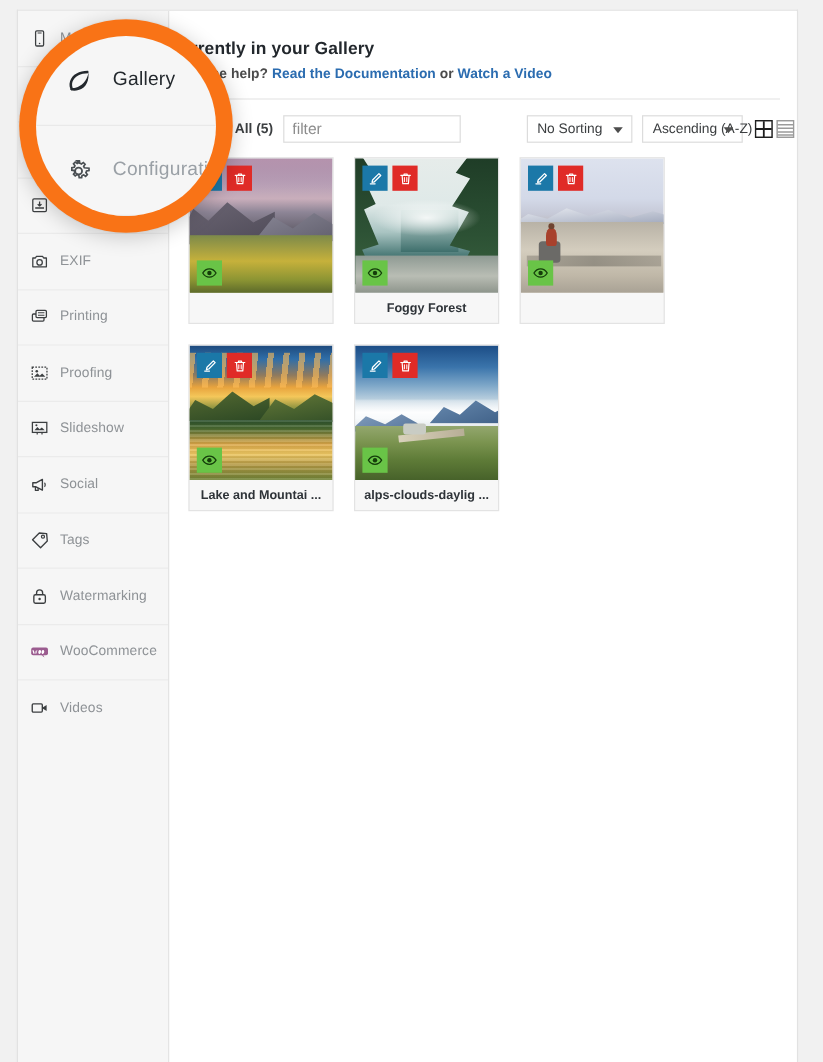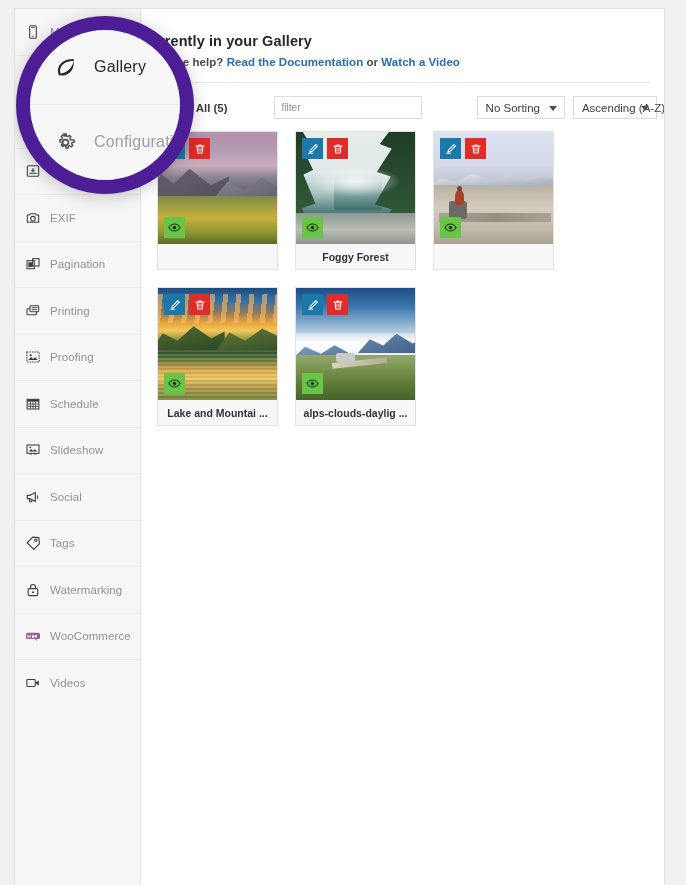--- a/index.html
+++ b/index.html
@@ -107,26 +107,25 @@
     font-weight: bold;
     color: #3c3f41;
     white-space: nowrap;
     cursor: pointer;
   }
   .filter-input {
     width: 148px;
     height: 23px;
     border: 1px solid #dcdcdc;
     background: #fff;
-    font-size: 10px;
+    font-size: 13px;
     color: #2b2b2b;
     padding: 0 7px;
     font-family: "Liberation Sans", sans-serif;
     outline: none;
-    margin-left: 38px;
   }
   .filter-input::placeholder { color: #8d8d8d; }
 
   .dropdown {
     position: relative;
     height: 23px;
     border: 1px solid #dcdcdc;
     background: #fff;
     display: flex;
     align-items: center;
@@ -197,21 +196,21 @@
   .badge-eye  { left: 6px; bottom: 6px; background: #69c447; }
 
   
   .lens {
     position: absolute;
     left: 1px;
     top: 7px;
     width: 178px;
     height: 178px;
     border-radius: 50%;
-    background: #4c1d95;
+    background: #f97316;
     box-shadow: 0 3px 18px rgba(0,0,0,.20), 0 0 0 1px rgba(0,0,0,.02);
     overflow: hidden;
     z-index: 50;
   }
   .lens-inner {
     position: absolute;
     left: 14px; top: 14px;
     width: 150px; height: 150px;
     border-radius: 50%;
     background: #f6f6f6;
@@ -287,63 +286,37 @@
               <svg viewBox="0 0 24 24">
                 <path d="M3.5 7.5h3.2l1.4-2h7.6l1.4 2h3.4v11H3.5z" fill="none" stroke="currentColor" stroke-width="1.6" stroke-linejoin="round"></path>
                 <circle cx="12" cy="13" r="3.4" fill="none" stroke="currentColor" stroke-width="1.6"></circle>
               </svg>
             </span>
             <span class="side-label">EXIF</span>
           </div>
           <div class="side-item">
             <span class="side-ico">
               <svg viewBox="0 0 24 24">
-                <rect x="3" y="7" width="11" height="12" fill="none" stroke="currentColor" stroke-width="1.6"></rect>
-                <rect x="11.5" y="4" width="9.5" height="11" fill="none" stroke="currentColor" stroke-width="1.6"></rect>
-                <rect x="5" y="9.5" width="6.5" height="7" fill="currentColor"></rect>
-              </svg>
-            </span>
-            <span class="side-label">Pagination</span>
-          </div>
-          <div class="side-item">
-            <span class="side-ico">
-              <svg viewBox="0 0 24 24">
                 <rect x="3" y="8.5" width="14.5" height="9" rx="1.4" fill="none" stroke="currentColor" stroke-width="1.6"></rect>
                 <rect x="7.5" y="4" width="13" height="9" rx="1.4" fill="#f6f6f6" stroke="currentColor" stroke-width="1.6"></rect>
                 <line x1="10" y1="7" x2="18" y2="7" stroke="currentColor" stroke-width="1.4"></line>
                 <line x1="10" y1="10" x2="18" y2="10" stroke="currentColor" stroke-width="1.4"></line>
               </svg>
             </span>
             <span class="side-label">Printing</span>
           </div>
           <div class="side-item">
             <span class="side-ico">
               <svg viewBox="0 0 24 24">
                 <rect x="2.8" y="4.5" width="18.4" height="15" fill="none" stroke="currentColor" stroke-width="1.6" stroke-dasharray="2.2 1.6"></rect>
                 <circle cx="8.5" cy="9.5" r="1.6" fill="currentColor"></circle>
                 <path d="M5 16.5l4.2-4.4 3 3 3-2.6 4 4z" fill="currentColor"></path>
               </svg>
             </span>
             <span class="side-label">Proofing</span>
-          </div>
-          <div class="side-item">
-            <span class="side-ico">
-              <svg viewBox="0 0 24 24">
-                <rect x="3.2" y="5" width="17.6" height="14.5" fill="none" stroke="currentColor" stroke-width="1.6"></rect>
-                <rect x="3.2" y="5" width="17.6" height="3.6" fill="currentColor"></rect>
-                <g stroke="currentColor" stroke-width="1.2">
-                  <line x1="8.2" y1="9" x2="8.2" y2="19"></line>
-                  <line x1="12" y1="9" x2="12" y2="19"></line>
-                  <line x1="15.8" y1="9" x2="15.8" y2="19"></line>
-                  <line x1="3.6" y1="12" x2="20.4" y2="12"></line>
-                  <line x1="3.6" y1="15.6" x2="20.4" y2="15.6"></line>
-                </g>
-              </svg>
-            </span>
-            <span class="side-label">Schedule</span>
           </div>
           <div class="side-item">
             <span class="side-ico">
               <svg viewBox="0 0 24 24">
                 <rect x="3" y="4.5" width="18" height="12.5" fill="none" stroke="currentColor" stroke-width="1.6"></rect>
                 <path d="M5.6 14.4l3.6-4 2.8 2.8 2.8-2.4 3.6 3.6z" fill="currentColor"></path>
                 <circle cx="8" cy="8" r="1.3" fill="currentColor"></circle>
                 <path d="M9 17v2.6M15 17v2.6" stroke="currentColor" stroke-width="1.5"></path>
               </svg>
             </span>

